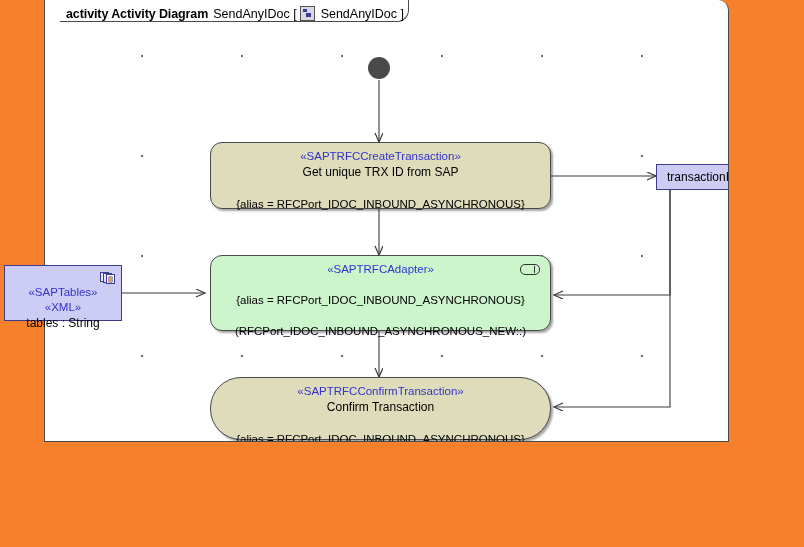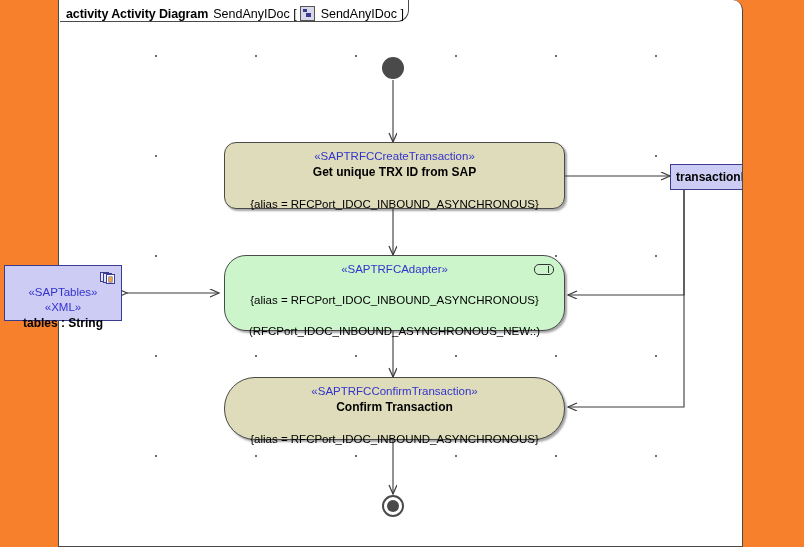--- a/index.html
+++ b/index.html
@@ -11,24 +11,24 @@
     height: 547px;
     background: #F6802C;
     font-family: "Liberation Sans", sans-serif;
     overflow: hidden;
     position: relative;
   }
 
   
   #frame {
     position: absolute;
-    left: 58px;
+    left: 44px;
     top: 0px;
     width: 685px;
-    height: 547px;
+    height: 442px;
     background: #FFFFFF;
     border: 1px solid #4A4A4A;
     border-top: none;
     border-radius: 0 10px 0 0;
     box-sizing: border-box;
     overflow: hidden;
   }
 
   
   #grid {
@@ -102,31 +102,31 @@
     z-index: 4;
   }
   .action {
     border: 1px solid #4A4A4A;
     border-radius: 12px;
     box-shadow: 2px 2px 2px rgba(60,60,60,0.45);
     text-align: center;
     padding-top: 6px;
   }
   .action.tan   { background: #DEDCBA; }
-  .action.green { background: #CCF5CC; border-radius: 22px; }
+  .action.green { background: #CCF5CC; }
 
   .stereo {
     color: #3333CC;
     font-size: 11.5px;
     line-height: 15px;
     white-space: nowrap;
   }
   .title {
     color: #000000;
-    font-weight: bold;
+    font-weight: normal;
     font-size: 12px;
     line-height: 17px;
     white-space: nowrap;
   }
   .prop {
     color: #000000;
     font-size: 11.5px;
     line-height: 15px;
     white-space: nowrap;
     margin-top: 16px;

